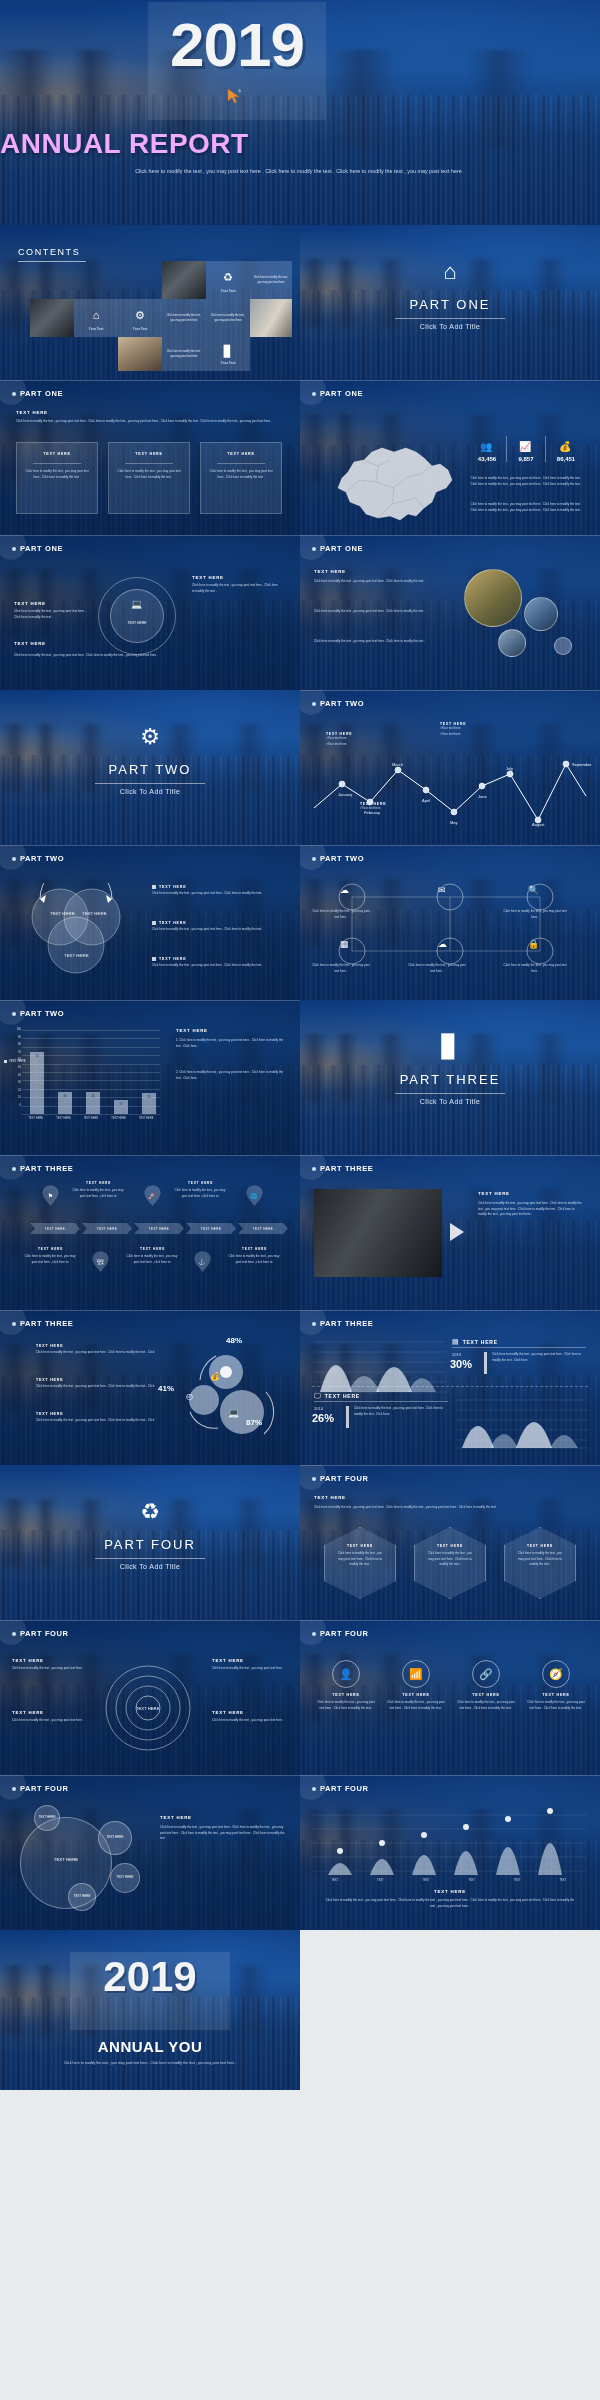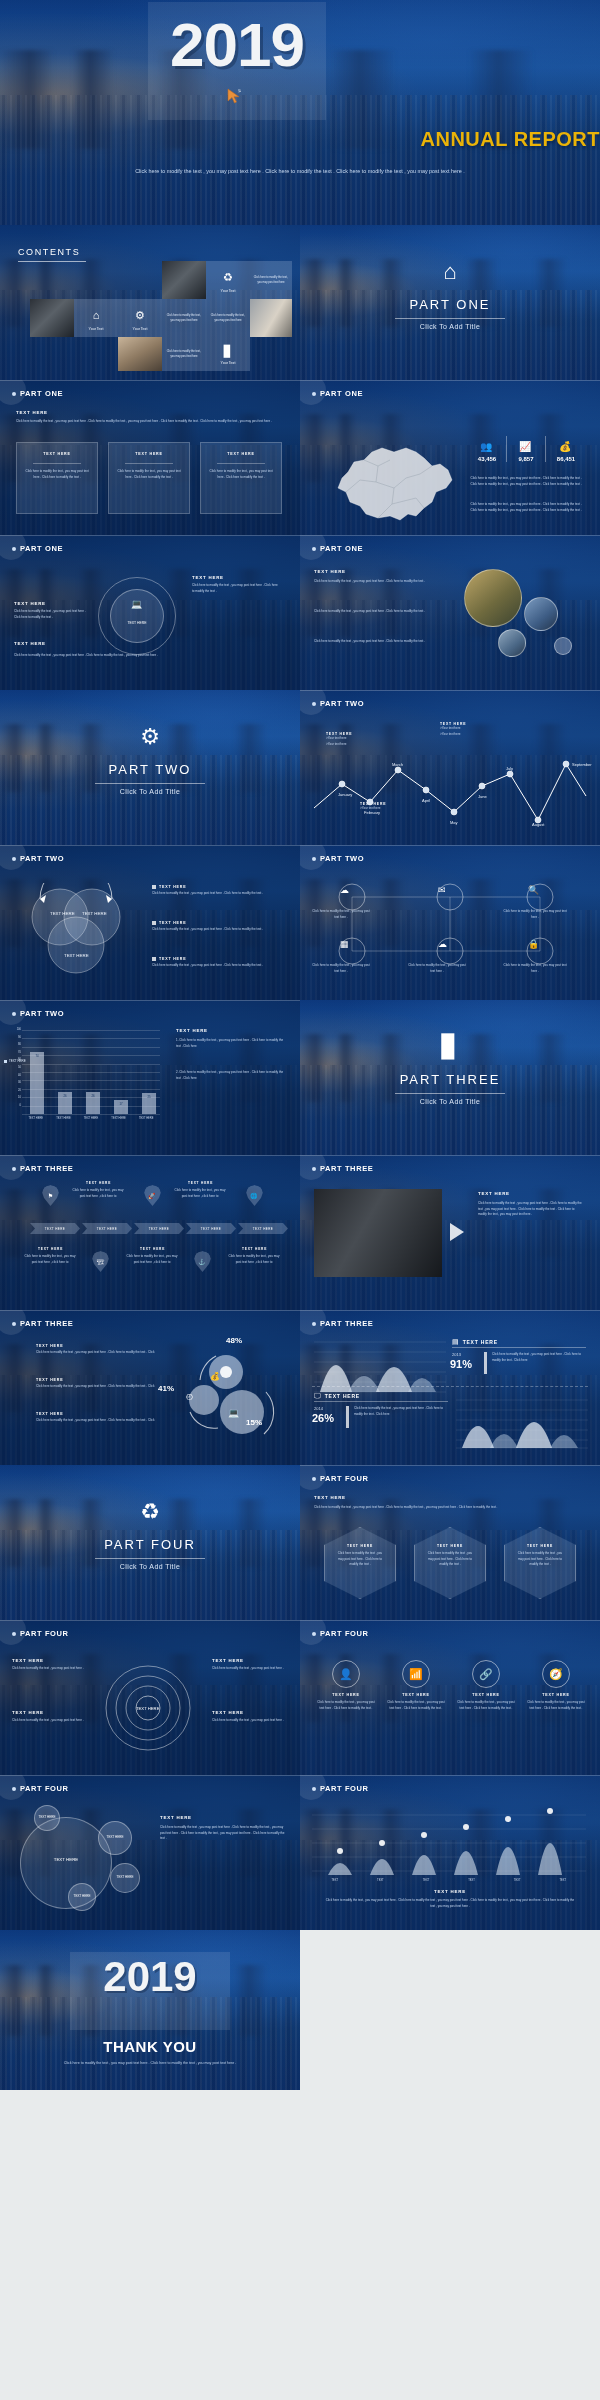--- a/index.html
+++ b/index.html
@@ -75,22 +75,22 @@
     position:absolute; left:148px; top:2px; width:178px; height:118px;
     background: rgba(255,255,255,.09);
   }
   .title-slide .year {
     position:absolute; left:148px; top:14px; width:178px;
     text-align:center; font-size:62px; line-height:1; font-weight:bold;
     color:#f2f4f6; letter-spacing:-1px;
     text-shadow: 3px 3px 0 rgba(10,25,55,.35);
   }
   .title-slide .main-title {
-    position:absolute; left:0; right:0; top:128px; text-align:right;
-    font-size:20px; font-weight:bold; letter-spacing:.5px; color:#eab308;
+    position:absolute; left:0; right:0; top:128px; text-align:left;
+    font-size:28px; font-weight:bold; letter-spacing:.5px; color:#f0abfc;
     text-shadow: 1px 2px 3px rgba(5,20,50,.5);
   }
   .title-slide .sub {
     position:absolute; left:95px; width:410px; top:166px;
     text-align:center; font-size:5.4px; line-height:2.1;
     color:#c9dbf2;
   }
 
   
   .end-slide .year-box{
@@ -685,21 +685,21 @@
         <path d="M30,42 A30,30 0 0 1 46,18"></path>
           <path d="M20,74 A26,26 0 0 0 48,90"></path>
           <path d="M96,54 A30,30 0 0 1 94,96"></path>
       </g>
       <g fill="#fff">
         <circle cx="56" cy="34" r="6" fill="rgba(255,255,255,.9)"></circle>
       </g>
     </svg>
     <div style="position:absolute;left:226px;top:26px;font-size:8px;font-weight:bold;color:#fff">48%</div>
     <div style="position:absolute;left:158px;top:74px;font-size:8px;font-weight:bold;color:#fff">41%</div>
-    <div style="position:absolute;left:246px;top:108px;font-size:8px;font-weight:bold;color:#fff">15%</div>
+    <div style="position:absolute;left:246px;top:108px;font-size:8px;font-weight:bold;color:#fff">87%</div>
     <div style="position:absolute;left:210px;top:62px;font-size:8px;color:#fff">💰</div>
     <div style="position:absolute;left:186px;top:82px;font-size:8px;color:#fff">◴</div>
     <div style="position:absolute;left:228px;top:98px;font-size:9px;color:#fff">💻</div>
   </div>
 
   <div class="slide half" style="left:300px;top:1310px">
     <div class="bg skyline"></div>
     <div class="veil"></div>
     <div class="topline"></div>
     <div class="hdr">
@@ -720,21 +720,21 @@
       <path d="M34,56 Q50,24 66,56 Z" fill="rgba(210,226,244,.45)"></path>
       <path d="M62,56 Q80,6 98,56 Z" fill="rgba(235,242,250,.65)"></path>
       <path d="M94,56 Q108,28 122,56 Z" fill="rgba(210,226,244,.42)"></path>
     </svg>
     <div style="position:absolute;left:152px;top:28px;display:flex;gap:4px;align-items:center">
       <span style="font-size:7px;color:#fff">▤</span>
       <span class="th" style="font-size:5px">TEXT  HERE</span>
     </div>
     <div style="position:absolute;left:152px;top:37px;width:134px;height:1px;background:rgba(255,255,255,.35)"></div>
     <div style="position:absolute;left:152px;top:42px;font-size:4px;color:#cfdcef">2013</div>
-    <div style="position:absolute;left:150px;top:48px;font-size:11px;font-weight:bold;color:#fff">91%</div>
+    <div style="position:absolute;left:150px;top:48px;font-size:11px;font-weight:bold;color:#fff">30%</div>
     <div style="position:absolute;left:184px;top:42px;width:3px;height:22px;background:rgba(255,255,255,.75)"></div>
     <div class="body tiny" style="position:absolute;left:192px;top:42px;width:94px">Click here to modify the text , you may post text here . Click here to modify the text . Click here</div>
     <div class="sep-dash" style="left:12px;right:12px;top:76px"></div>
     <div style="position:absolute;left:14px;top:82px;display:flex;gap:4px;align-items:center">
       <span style="font-size:7px;color:#fff">🖵</span>
       <span class="th" style="font-size:5px">TEXT  HERE</span>
     </div>
     <div style="position:absolute;left:14px;top:91px;width:134px;height:1px;background:rgba(255,255,255,.35)"></div>
     <div style="position:absolute;left:14px;top:96px;font-size:4px;color:#cfdcef">2014</div>
     <div style="position:absolute;left:12px;top:102px;font-size:11px;font-weight:bold;color:#fff">26%</div>
@@ -914,20 +914,20 @@
       <span class="axis-lbl" style="position:static;width:45.6px;text-align:center">TEXT</span>
     </div>
     <div class="th center" style="position:absolute;left:0;width:300px;top:114px">TEXT HERE</div>
     <div class="body tiny center" style="position:absolute;left:24px;top:123px;width:252px">Click here to modify the text , you may post text here . Click here to modify the text , you may post text here . Click here to modify the text , you may post text here . Click here to modify the text , you may post text here .</div>
   </div>
 
   <div class="slide half end-slide" style="left:0;top:1930px;height:160px">
     <div class="bg skyline"></div>
     <div class="year-box"></div>
     <div class="year">2019</div>
-    <div class="main-title">THANK YOU</div>
+    <div class="main-title">ANNUAL YOU</div>
     <div class="sub">Click here to modify the text , you may post text here . Click here to modify the text , you may post text here .</div>
   </div>
 
   <div style="position:absolute;left:300px;top:1930px;width:300px;height:470px;background:#e8ebec"></div>
   <div style="position:absolute;left:0;top:2090px;width:300px;height:310px;background:#e8ebec"></div>
 
 </div>
 
 </body></html>

